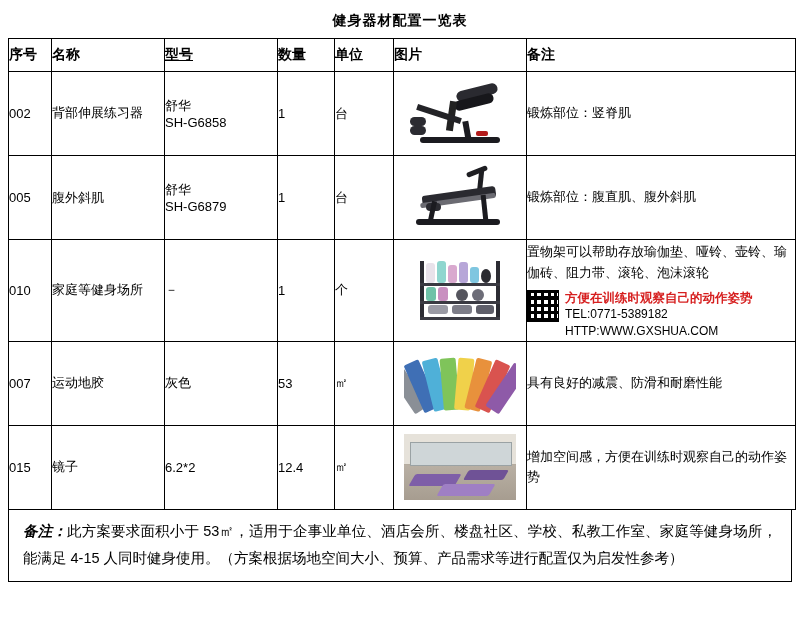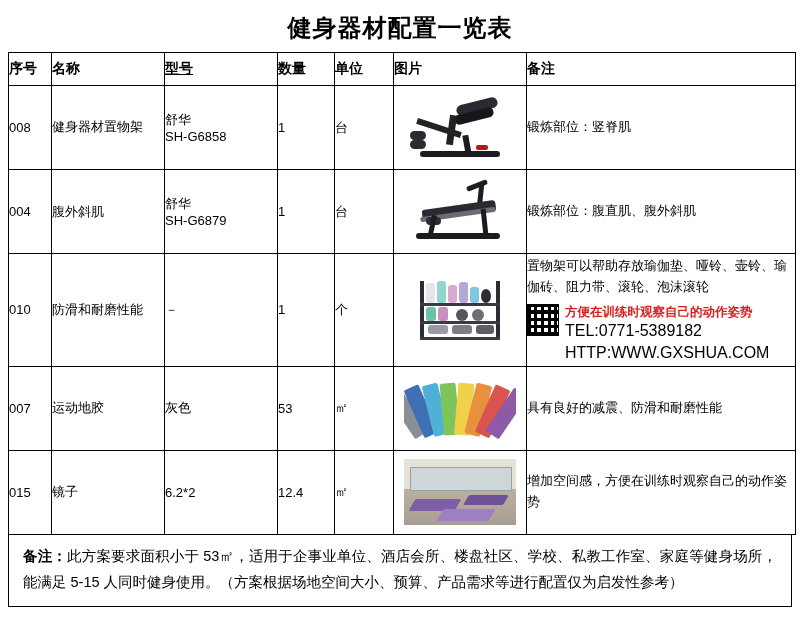--- a/index.html
+++ b/index.html
@@ -16,21 +16,21 @@
   }
   .page {
     position: relative;
     width: 800px;
     height: 628px;
     box-sizing: border-box;
     padding: 8px 8px 6px 8px;
   }
   .doc-title {
     text-align: center;
-    font-size: 24px;
+    font-size: 14px;
     font-weight: bold;
     letter-spacing: 1px;
     padding: 4px 0 8px 0;
     font-family: Liberation Sans, sans-serif;
   }
   table.equip {
     width: 784px;
     border-collapse: collapse;
     table-layout: fixed;
     border: 1.5px solid #000;
@@ -134,42 +134,42 @@
     background:
       linear-gradient(90deg,#000 0 3px,transparent 3px 6px,#000 6px 9px,transparent 9px 13px,#000 13px 16px,transparent 16px 20px,#000 20px 23px,transparent 23px 26px,#000 26px 29px,transparent 29px 32px),
       linear-gradient(0deg,#000 0 3px,transparent 3px 7px,#000 7px 10px,transparent 10px 14px,#000 14px 17px,transparent 17px 21px,#000 21px 25px,transparent 25px 28px,#000 28px 32px);
     background-blend-mode: multiply;
     border: 1px solid #000;
     box-sizing: border-box;
     flex: 0 0 auto;
   }
   .company-text { font-size: 12px; line-height: 1.35; }
   .company-name { color: #d61f1f; font-weight: bold; font-size: 12.5px; }
-  .company-tel, .company-url { color: #000; font-size: 16px; }
+  .company-tel, .company-url { color: #000; font-size: 12px; }
 
   .note-overlap {
     position: relative;
   }
 
   table.footer {
     width: 784px;
     border-collapse: collapse;
     table-layout: fixed;
     border: 1.5px solid #000;
     border-top: 0;
   }
   table.footer td {
     border: 1px solid #000;
     border-top: 0;
     padding: 8px 14px 10px 14px;
     font-size: 14.5px;
     line-height: 1.85;
     text-align: justify;
   }
-  .footer-label { font-weight: bold; }
+  .footer-label { font-weight: bold; font-style: italic; }
 </style>
 </head>
 <body>
 
 <div class="page">
 
   <div class="doc-title">健身器材配置一览表</div>
 
   <table class="equip">
     <thead>
@@ -179,22 +179,22 @@
         <th class="col-model">型号</th>
         <th class="col-qty">数量</th>
         <th class="col-unit">单位</th>
         <th class="col-pic">图片</th>
         <th class="col-note">备注</th>
       </tr>
     </thead>
     <tbody>
 
       <tr class="row-tall">
-        <td>008</td>
-        <td class="cell-2line">健身器材置物架</td>
+        <td>002</td>
+        <td class="cell-2line">背部伸展练习器</td>
         <td>
           <div>舒华</div>
           <div>SH-G6858</div>
         </td>
         <td>1</td>
         <td>台</td>
         <td>
           <div class="pic-wrap">
             <div class="pic p008">
               <div class="frame pad-top"></div>
@@ -206,21 +206,21 @@
               <div class="frame leg"></div>
               <div class="frame redbit"></div>
               <div class="frame baseb"></div>
             </div>
           </div>
         </td>
         <td class="note">锻炼部位：竖脊肌</td>
       </tr>
 
       <tr class="row-tall">
-        <td>004</td>
+        <td>005</td>
         <td>腹外斜肌</td>
         <td>
           <div>舒华</div>
           <div>SH-G6879</div>
         </td>
         <td>1</td>
         <td>台</td>
         <td>
           <div class="pic-wrap">
             <div class="pic p009">
@@ -233,21 +233,21 @@
               <div class="legB"></div>
               <div class="base"></div>
             </div>
           </div>
         </td>
         <td class="note">锻炼部位：腹直肌、腹外斜肌</td>
       </tr>
 
       <tr class="row-tall">
         <td>010</td>
-        <td class="cell-2line">防滑和耐磨性能</td>
+        <td class="cell-2line">家庭等健身场所</td>
         <td>－</td>
         <td>1</td>
         <td>个</td>
         <td>
           <div class="pic-wrap">
             <div class="pic p010">
               <div class="rackpost" style="left:16px; top:4px; height:58px;"></div>
               <div class="rackpost" style="left:92px; top:4px; height:58px;"></div>
               <div class="shelf" style="left:16px; top:26px; width:80px;"></div>
               <div class="shelf" style="left:16px; top:44px; width:80px;"></div>
@@ -325,19 +325,19 @@
         <td class="note">增加空间感，方便在训练时观察自己的动作姿势</td>
       </tr>
 
     </tbody>
   </table>
 
   <table class="footer">
     <tbody>
         <tr>
       <td>
-        <span class="footer-label">备注：</span><span>此方案要求面积小于 53㎡，适用于企事业单位、酒店会所、楼盘社区、学校、私教工作室、家庭等健身场所，能满足 5-15 人同时健身使用。（方案根据场地空间大小、预算、产品需求等进行配置仅为启发性参考）</span>
+        <span class="footer-label">备注：</span><span>此方案要求面积小于 53㎡，适用于企事业单位、酒店会所、楼盘社区、学校、私教工作室、家庭等健身场所，能满足 4-15 人同时健身使用。（方案根据场地空间大小、预算、产品需求等进行配置仅为启发性参考）</span>
       </td>
     </tr>
   </tbody>
     </table>
 
 </div>
 
 </body></html>

